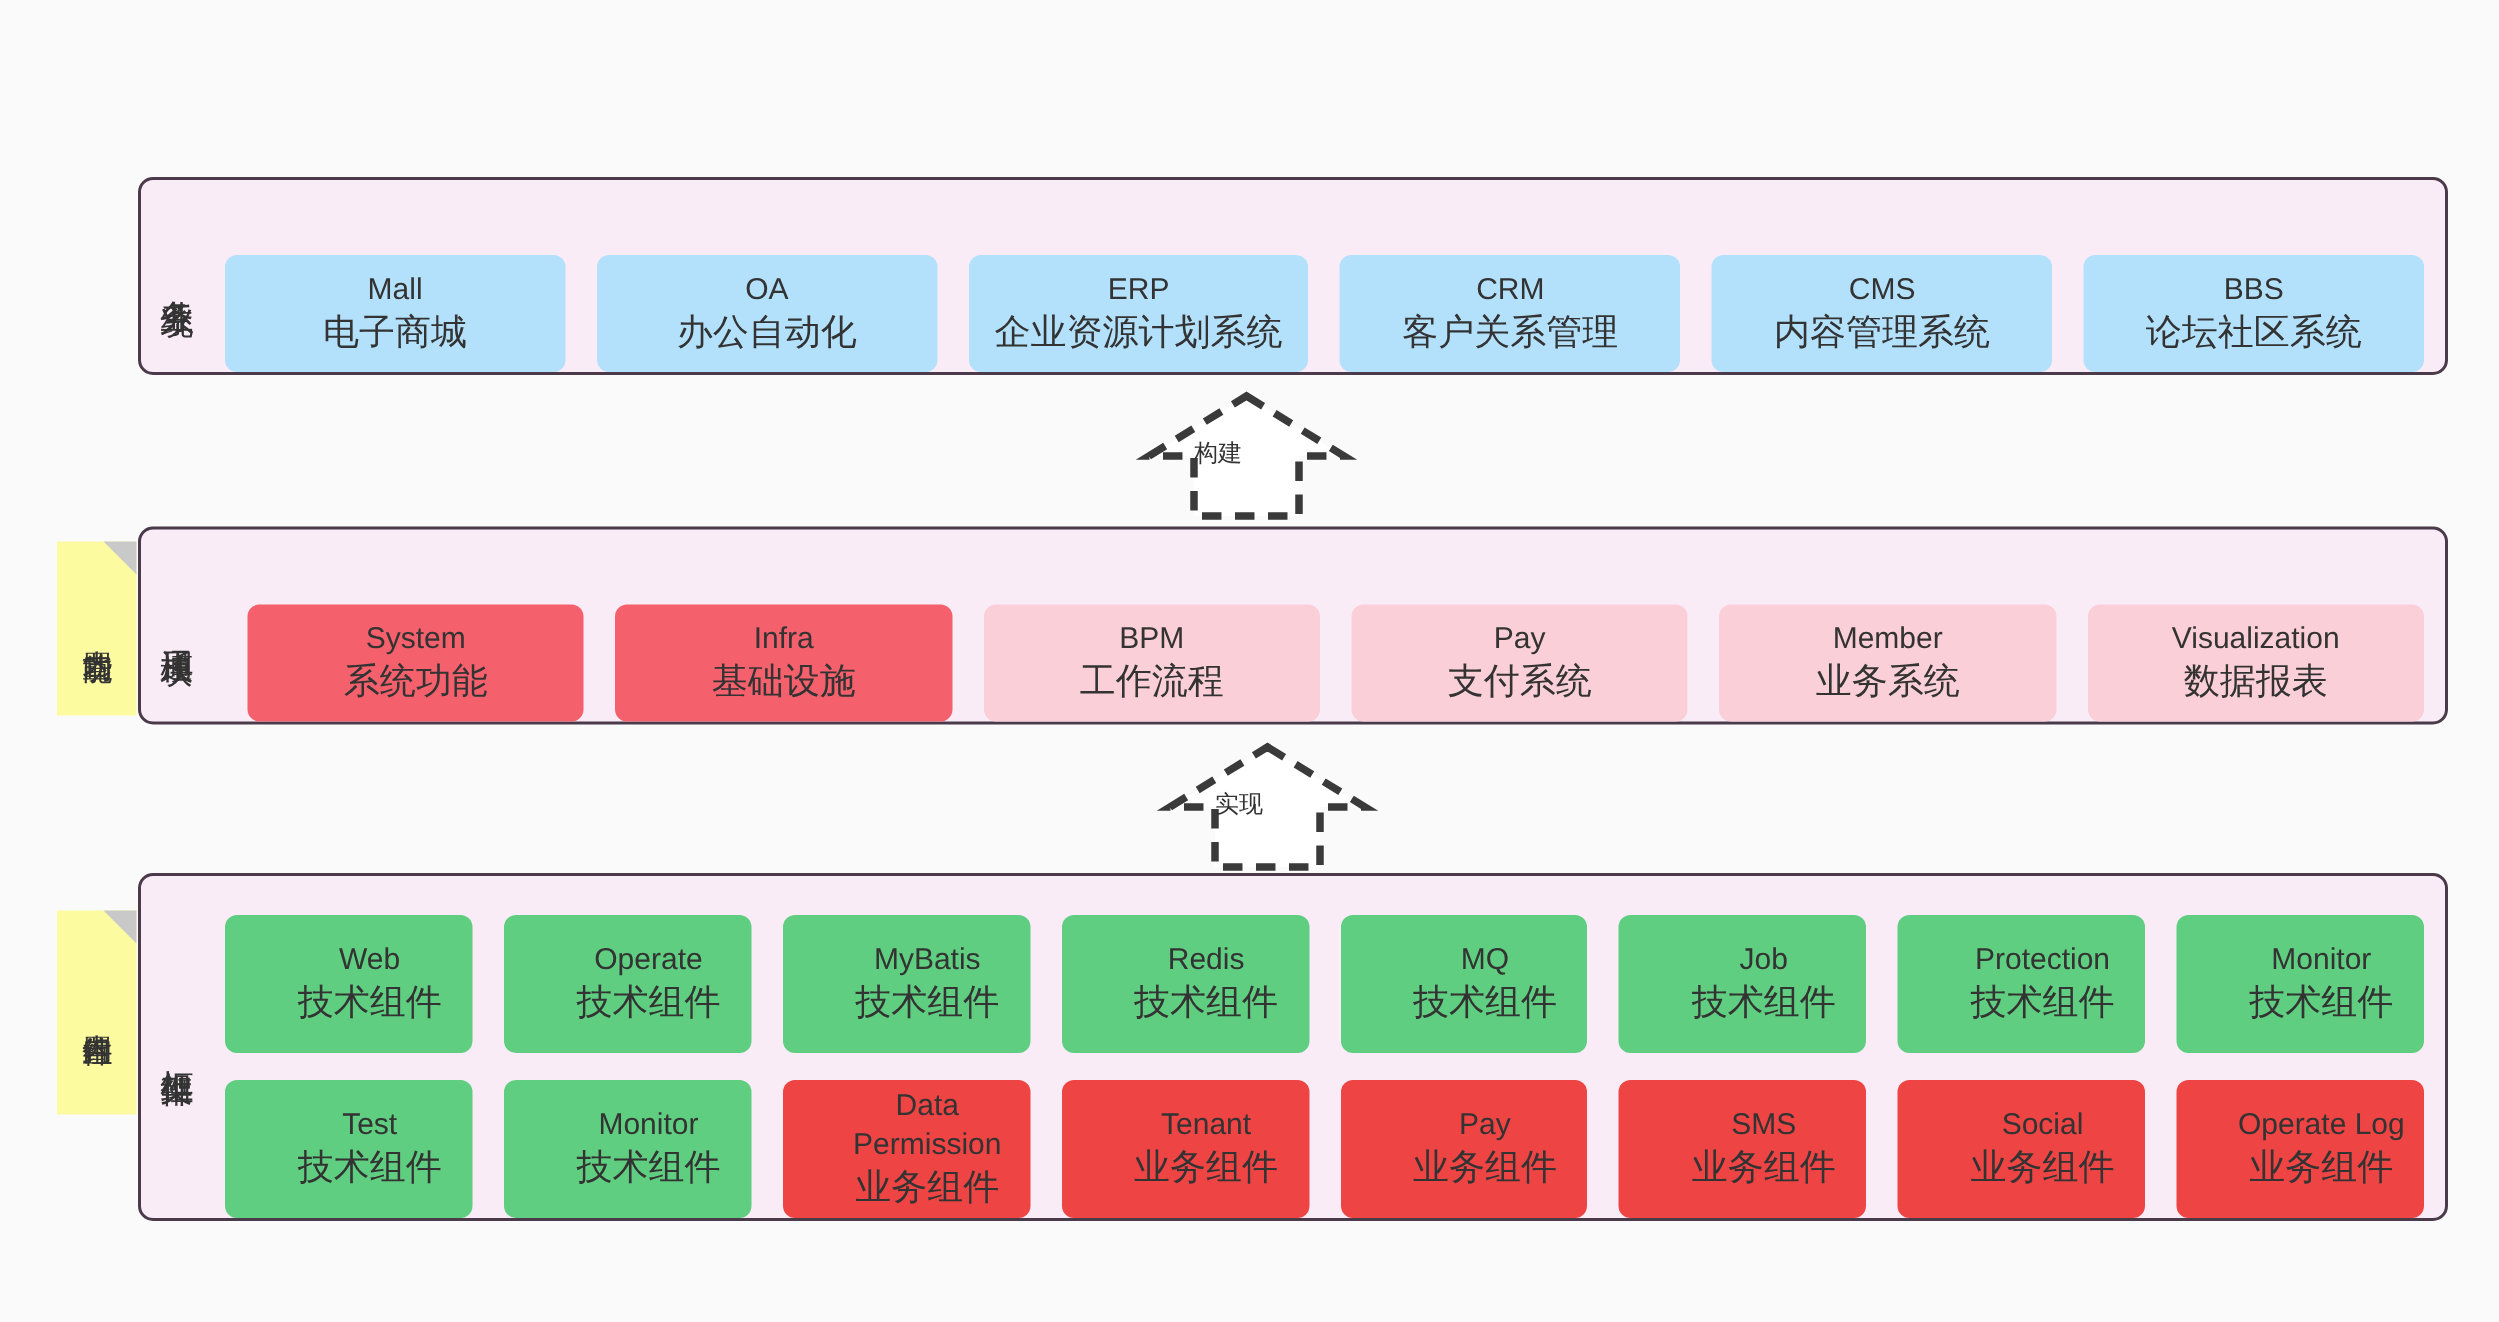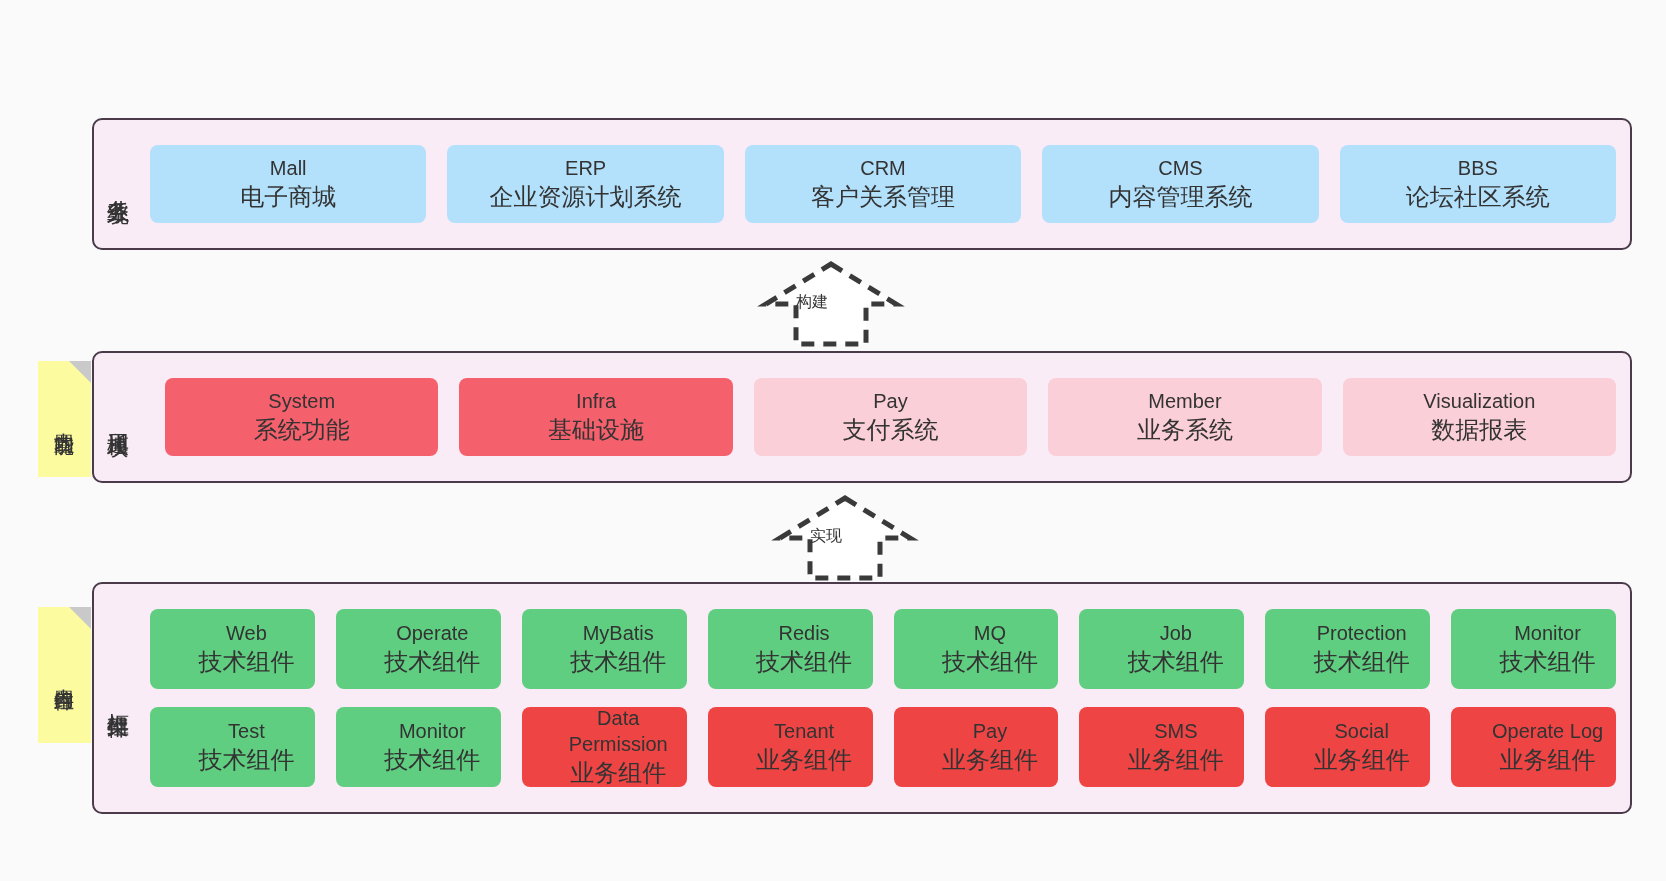--- a/index.html
+++ b/index.html
@@ -46,21 +46,21 @@
     writing-mode: vertical-rl;
     text-orientation: upright;
     white-space: nowrap;
     user-select: none;
   }
 
   .section-body {
     flex: 1 1 auto;
     display: flex;
     flex-direction: column;
-    justify-content: center;
+    justify-content: flex-end;
     gap: 18px;
     padding: 0 14px 0 8px;
   }
 
   .row {
     display: flex;
     gap: 21px;
     justify-content: space-between;
   }
 
@@ -88,21 +88,21 @@
   }
   .card.blue   { background: #b3e0fb; }
   .card.red    { background: #f4606c; }
   .card.pink   { background: #fbcfd7; }
   .card.green  { background: #5fce80; }
   .card.lgreen { background: #ef4444; }
 
   
   .h-biz   .card { height: 78px; }
   .h-mod   .card { height: 78px; }
-  .h-fw    .card { height: 80px; padding-left: 32px; }
+  .h-fw    .card { height: 92px; padding-left: 32px; }
 
   
   .note {
     position: absolute;
     width: 53px;
     background: #fdfba0;
     display: flex;
     align-items: center;
     justify-content: center;
     font-size: 20px;
@@ -142,20 +142,24 @@
 
 <div id="canvas">
 
   <div class="section" id="sec-business" style="left:92px; top:118px; width:1540px; height:132px;">
     <div class="section-title">业务系统</div>
     <div class="section-body">
       <div class="row h-biz" id="row-business">
           <div class="card blue">
             <div class="en">Mall</div>
             <div class="cn">电子商城</div>
+          </div>
+          <div class="card blue">
+            <div class="en">OA</div>
+            <div class="cn">办公自动化</div>
           </div>
           <div class="card blue">
             <div class="en">ERP</div>
             <div class="cn">企业资源计划系统</div>
           </div>
           <div class="card blue">
             <div class="en">CRM</div>
             <div class="cn">客户关系管理</div>
           </div>
           <div class="card blue">
@@ -188,20 +192,24 @@
       <div class="row h-mod" id="row-module">
           <div class="card red">
             <div class="en">System</div>
             <div class="cn">系统功能</div>
           </div>
           <div class="card red">
             <div class="en">Infra</div>
             <div class="cn">基础设施</div>
           </div>
           <div class="card pink">
+            <div class="en">BPM</div>
+            <div class="cn">工作流程</div>
+          </div>
+          <div class="card pink">
             <div class="en">Pay</div>
             <div class="cn">支付系统</div>
           </div>
           <div class="card pink">
             <div class="en">Member</div>
             <div class="cn">业务系统</div>
           </div>
           <div class="card pink">
             <div class="en">Visualization</div>
             <div class="cn">数据报表</div>

